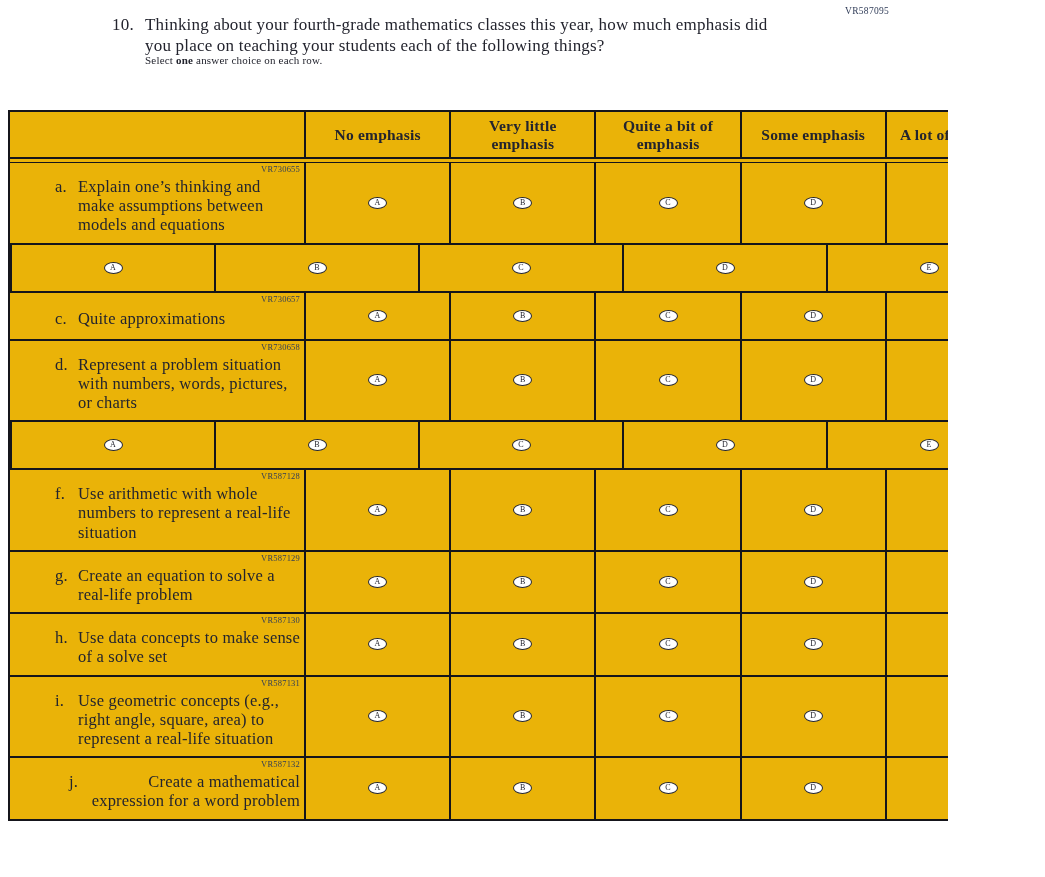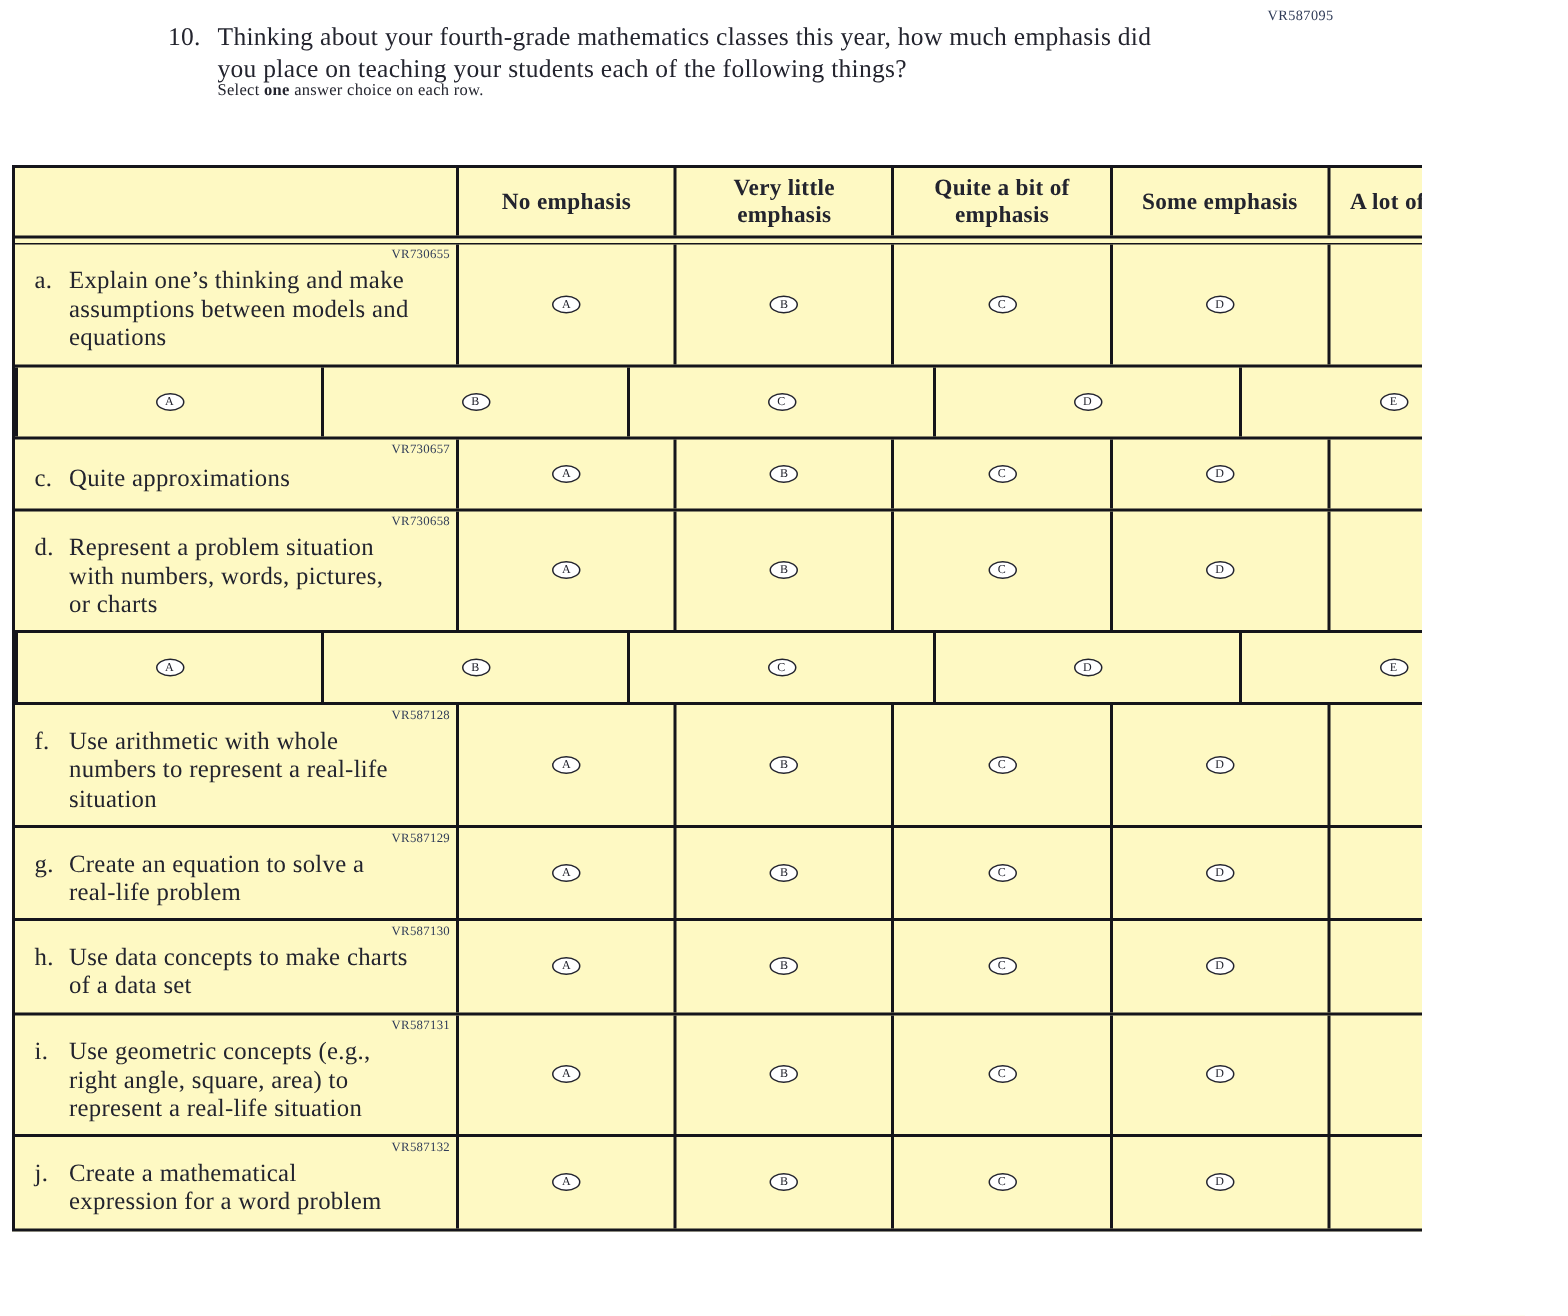--- a/index.html
+++ b/index.html
@@ -37,21 +37,21 @@
   .instruction{
     position:absolute;left:145px;top:54px;
     font-size:11px;
   }
   .instruction .bold{font-weight:bold;}
   .survey-table{
     position:absolute;left:8px;top:110px;
     width:1024px;
     border:2.6px solid var(--border);
     box-sizing:border-box;
-    background:#fef9c3;
+    background:#eab308;
   }
   .thead{
     display:flex;
     min-height:45px;
     border-bottom:2.6px solid var(--border);
   }
   .thin-rule{
     height:1.5px;background:var(--border);margin-top:2.5px;
   }
   .th{
@@ -64,32 +64,32 @@
   }
   .label-col{
     flex:0 0 294px;
     border-left:none;
   }
   .trow{
     display:flex;
     min-height:46px;
     border-bottom:2px solid var(--border);
   }
-  .trow:last-child{border-bottom:none;}
+  .trow:last-child{border-bottom:none;text-align:right;}
   .td{
     box-sizing:border-box;
   }
   .td.opt{
     flex:1 1 0;
     border-left:2.4px solid var(--border);
     display:flex;align-items:center;justify-content:center;
   }
   .td.label-cell{
     flex:0 0 294px;
-    display:flex;flex-direction:column;
+    display:flex;flex-direction:column;padding-left:32px;
   }
   .row-code{
     align-self:flex-end;
     font-size:8.5px;line-height:1.2;
     color:var(--code-ink);
     margin:1px 4px 0 0;
     letter-spacing:0.2px;
   }
   .label-wrap{
     display:flex;
@@ -373,21 +373,21 @@
               <span class="bubble-letter">E</span>
             </span>
     </div>
   </div>
 
   <div class="trow">
     <div class="td label-cell">
       <span class="row-code">VR587130</span>
       <div class="label-wrap">
         <span class="prefix">h.</span>
-        <span class="label-text">Use data concepts to make charts of a data set</span>
+        <span class="label-text">Use data concepts to make sense of a solve set</span>
       </div>
     </div>
     <div class="td opt">
       <span class="bubble">
               <span class="bubble-letter">A</span>
             </span>
     </div>
     <div class="td opt">
       <span class="bubble">
               <span class="bubble-letter">B</span>

